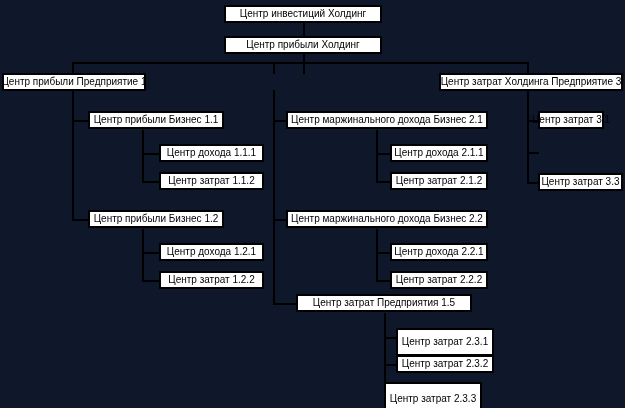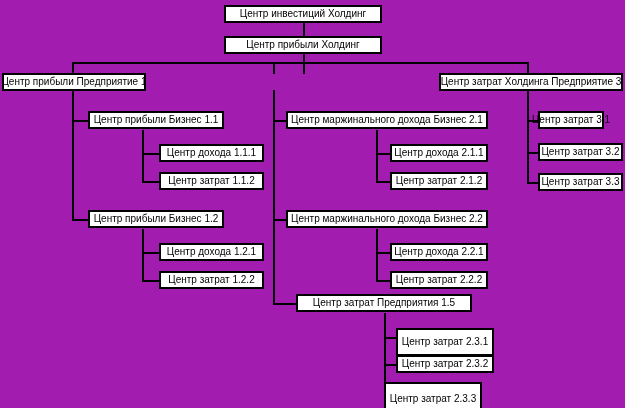--- a/index.html
+++ b/index.html
@@ -4,21 +4,21 @@
 <style>
   html, body {
     margin: 0;
     padding: 0;
     background: #ffffff;
   }
   #chart {
     position: relative;
     width: 625px;
     height: 408px;
-    background: #a21caf;
+    background: #0f172a;
     font-family: "Liberation Sans", sans-serif;
     overflow: hidden;
   }
   .node {
     position: absolute;
     box-sizing: border-box;
     border: 2px solid #000000;
     background: #ffffff;
     color: #000000;
     font-size: 10px;
@@ -109,16 +109,15 @@
   <div class="node" style="left:286px; top:210px; width:202px; height:18px;">Центр маржинального дохода Бизнес 2.2</div>
   <div class="node" style="left:390px; top:243px; width:98px; height:18px;">Центр дохода 2.2.1</div>
   <div class="node" style="left:390px; top:271px; width:98px; height:18px;">Центр затрат 2.2.2</div>
 
   <div class="node" style="left:296px; top:294px; width:176px; height:18px;">Центр затрат Предприятия 1.5</div>
   <div class="node" style="left:396px; top:328px; width:98px; height:28px;">Центр затрат 2.3.1</div>
   <div class="node" style="left:396px; top:355px; width:98px; height:18px;">Центр затрат 2.3.2</div>
   <div class="node" style="left:384px; top:382px; width:98px; height:34px;">Центр затрат 2.3.3</div>
 
   <div class="node" style="left:538px; top:111px; width:66px; height:18px;">Центр затрат 3.1</div>
-  <div class="node" style="left:538px; top:143px; width:85px; height:18px;">Центр затрат 3.2</div>
   <div class="node" style="left:538px; top:173px; width:85px; height:18px;">Центр затрат 3.3</div>
 
 </div>
 
 </body></html>

